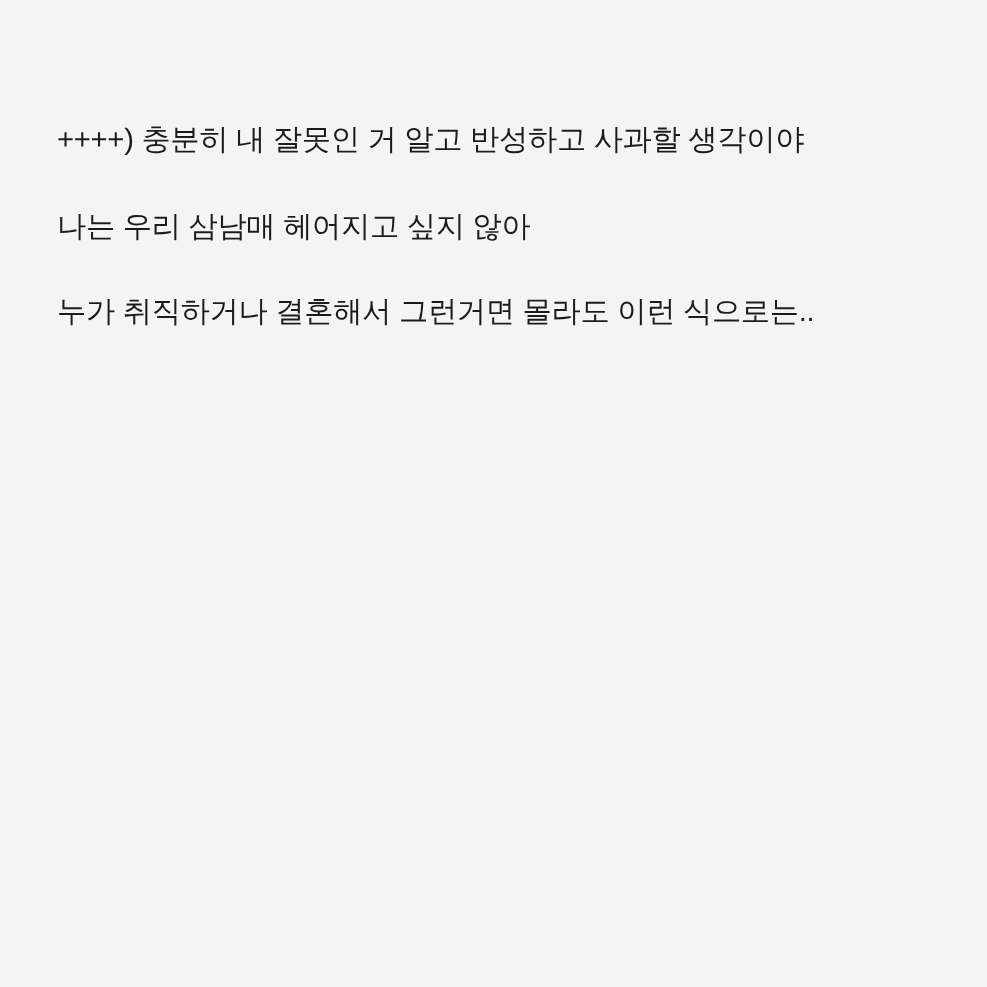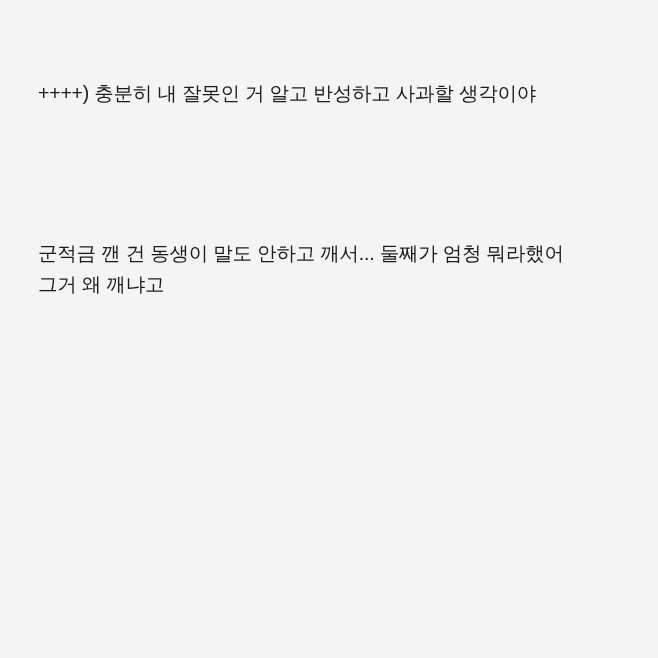--- a/index.html
+++ b/index.html
@@ -43,25 +43,26 @@
 </head>
 <body>
 
 <div class="page">
   <div class="post-body">
 
     <p class="para">++++) 충분히 내 잘못인 거 알고 반성하고 사과할 생각이야</p>
 
     <div class="spacer-sm"></div>
 
+    <p class="para">나는 우리 삼남매 헤어지고 싶지 않아</p>
 
     <div class="spacer-sm"></div>
 
+    <p class="para">누가 취직하거나 결혼해서 그런거면 몰라도 이런 식으로는..</p>
 
     <div class="spacer-sm"></div>
 
 
     <div class="spacer-lg"></div>
 
-    <p class="para">군적금 깬 건 동생이 말도 안하고 깨서... 둘째가 엄청 뭐라했어 그거 왜 깨냐고</p>
 
   </div>
 </div>
 
 </body></html>

